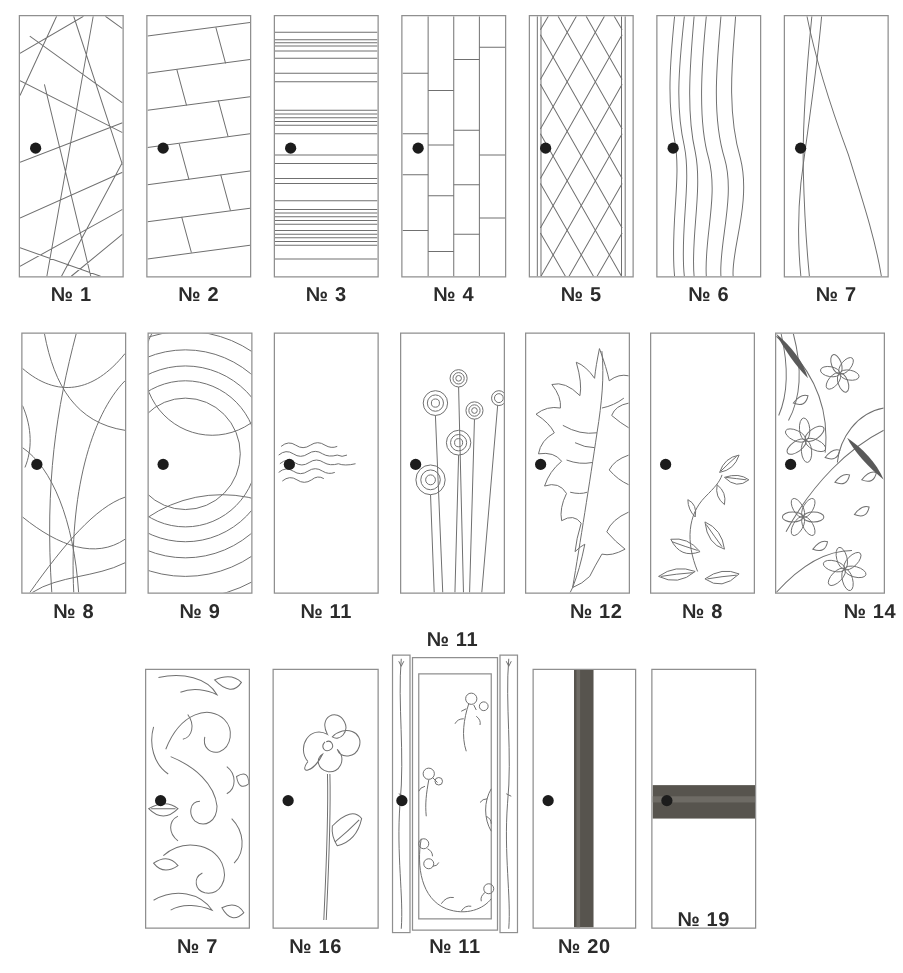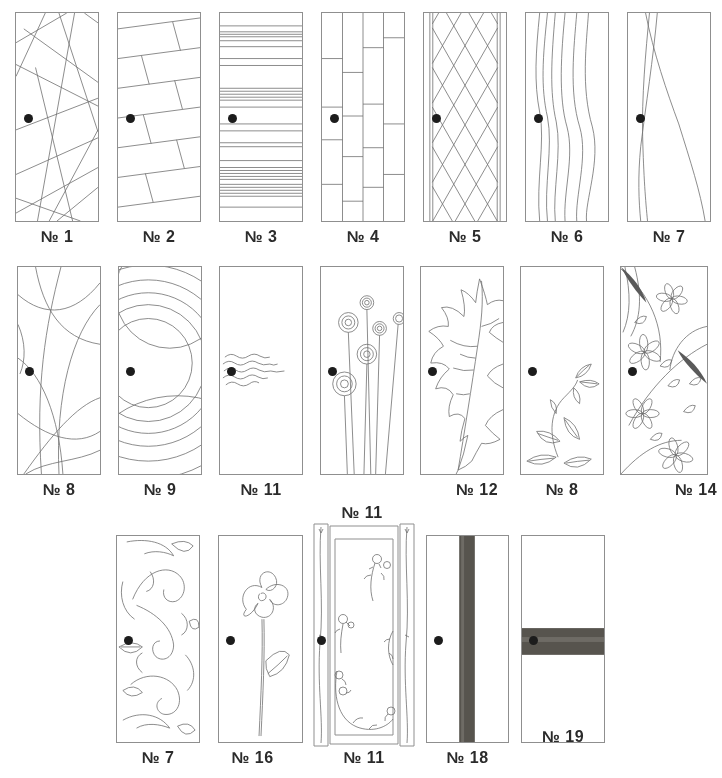--- a/index.html
+++ b/index.html
@@ -327,21 +327,21 @@
   </div>
   <div class="plabel" style="left:313px;top:749px;width:102px">№ 11</div>
 
   <div class="panel" style="left:426px;top:535px;width:83px;height:208px">
     <svg class="art" viewBox="0 0 83 208" preserveAspectRatio="none">
       <rect x="33" y="0" width="16" height="208" stroke="none" fill="#57544e"></rect>
       <rect x="35" y="0" width="3" height="208" stroke="none" fill="#6e6b65"></rect>
     </svg>
     <span class="dot" style="left:7px;top:100px"></span>
   </div>
-  <div class="plabel" style="left:426px;top:749px;width:83px">№ 18</div>
+  <div class="plabel" style="left:426px;top:749px;width:83px">№ 20</div>
 
   <div class="panel" style="left:521px;top:535px;width:84px;height:208px">
     <svg class="art" viewBox="0 0 84 208" preserveAspectRatio="none">
       <rect x="0" y="93" width="84" height="27" stroke="none" fill="#57544e"></rect>
       <rect x="0" y="102" width="84" height="5" stroke="none" fill="#6e6b65"></rect>
     </svg>
     <span class="dot" style="left:7px;top:100px"></span>
   </div>
   <div class="plabel" style="left:521px;top:728px;width:84px">№ 19</div>
 

